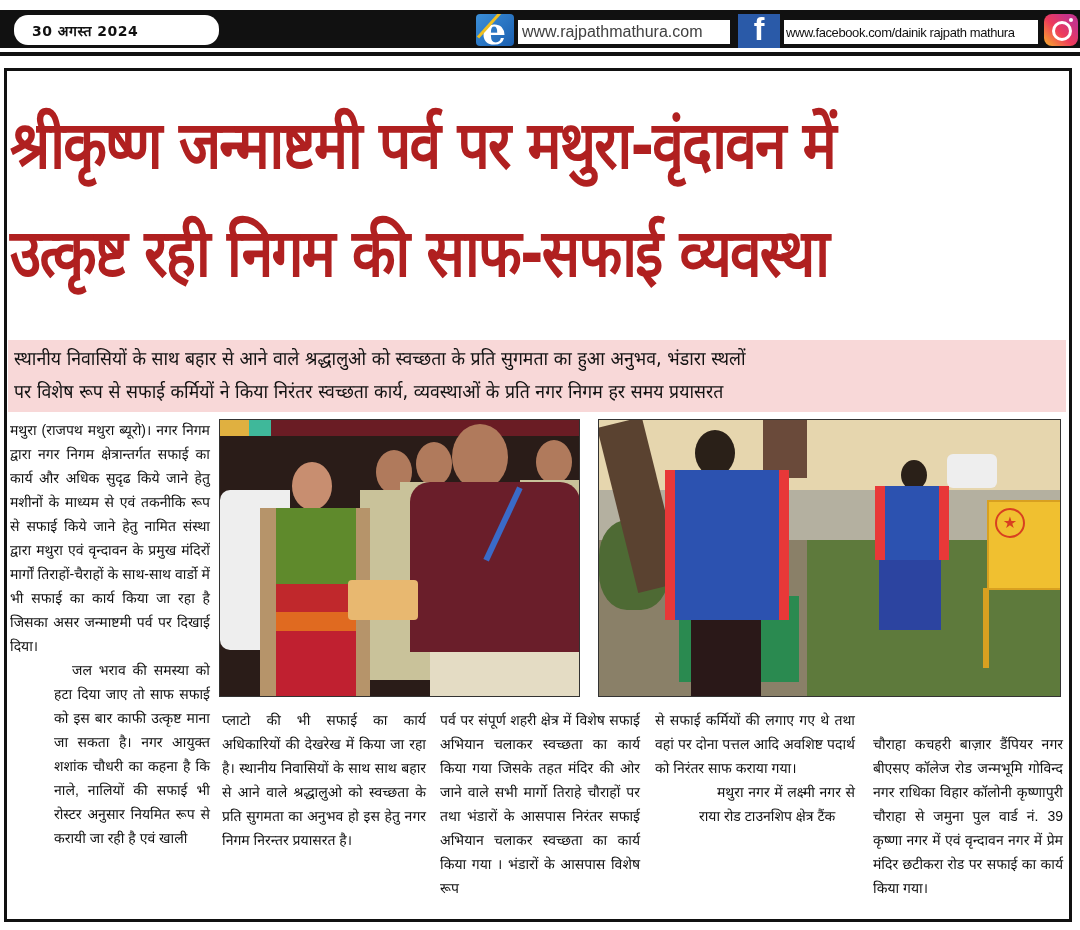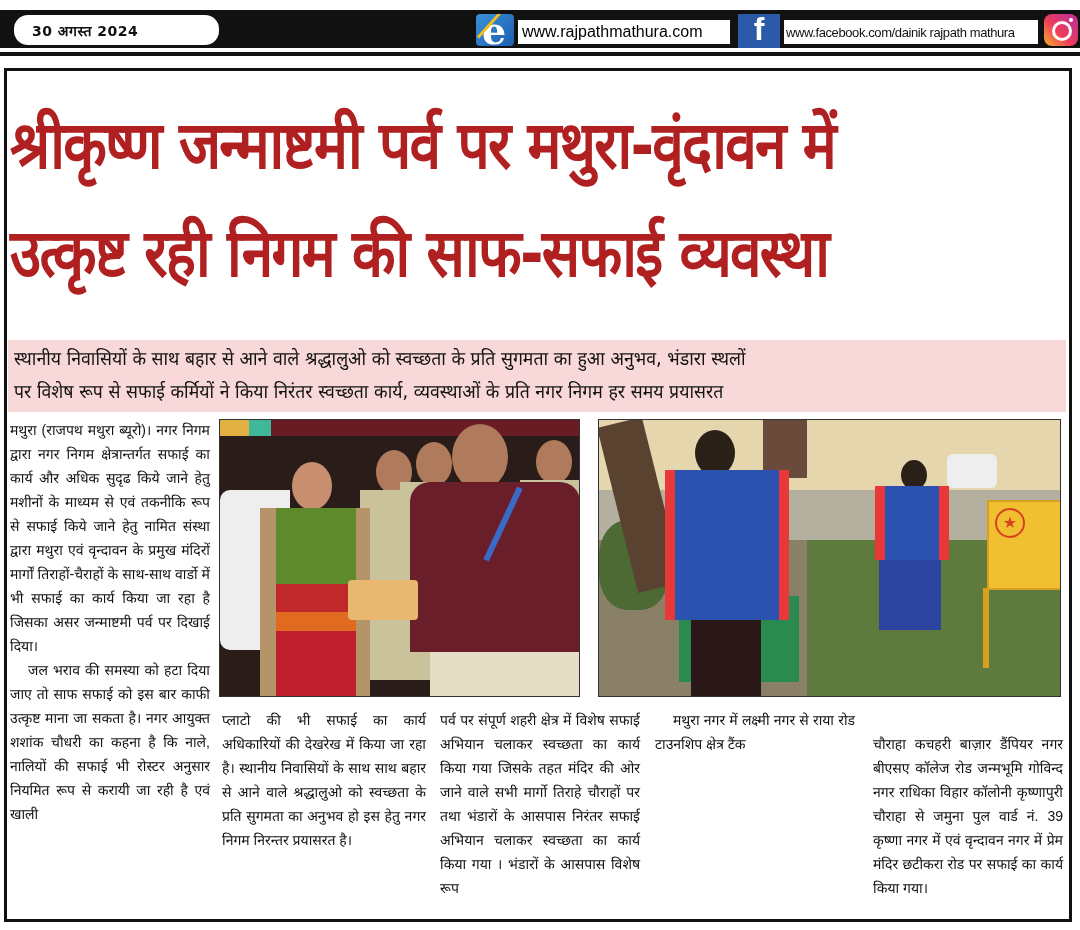--- a/index.html
+++ b/index.html
@@ -5,39 +5,39 @@
   html, body { margin: 0; padding: 0; background: #ffffff; }
   body { width: 1080px; height: 930px; position: relative; overflow: hidden; font-family: "DejaVu Sans", sans-serif; color: #111; }
 
   
   .topbar { position: absolute; left: 0; top: 10px; width: 1080px; height: 38px; background: #111111; }
   .topbar-rule { position: absolute; left: 0; top: 52px; width: 1080px; height: 4px; background: #111; }
   .date-pill { position: absolute; left: 14px; top: 15px; width: 205px; height: 30px; background: #fff; border-radius: 14px; display: flex; align-items: center; padding-left: 18px; box-sizing: border-box; font-weight: bold; font-size: 14px; color: #111; letter-spacing: 0.5px; }
   .ie-icon { position: absolute; left: 476px; top: 14px; width: 38px; height: 32px; background: linear-gradient(135deg, #3b8fd8, #1b5fb0); border-radius: 4px; overflow: hidden; }
   .ie-icon::before { content: "e"; position: absolute; left: 6px; top: -6px; font-size: 38px; font-weight: bold; color: #fff; font-family: "DejaVu Serif", serif; }
   .ie-icon::after { content: ""; position: absolute; left: 2px; top: 22px; width: 34px; height: 3px; background: #f0c020; transform: rotate(-48deg); transform-origin: left; }
-  .url-box { position: absolute; left: 518px; top: 20px; width: 212px; height: 24px; background: #fff; font-size: 16px; display: flex; align-items: center; padding-left: 4px; box-sizing: border-box; font-family: "Liberation Sans", sans-serif; color: #000000; }
+  .url-box { position: absolute; left: 518px; top: 20px; width: 212px; height: 24px; background: #fff; font-size: 16px; display: flex; align-items: center; padding-left: 4px; box-sizing: border-box; font-family: "Liberation Sans", sans-serif; color: #404040; }
   .fb-icon { position: absolute; left: 738px; top: 14px; width: 42px; height: 34px; background: #2a5aa8; color: #fff; font-weight: bold; font-size: 32px; font-family: "Liberation Sans", sans-serif; display: flex; align-items: flex-end; justify-content: center; overflow: hidden; }
   .fb-box { position: absolute; left: 784px; top: 20px; width: 254px; height: 24px; background: #fff; font-size: 13px; display: flex; align-items: center; padding-left: 2px; box-sizing: border-box; font-family: "Liberation Sans", sans-serif; letter-spacing: -0.4px; color: #111; }
   .ig-icon { position: absolute; left: 1044px; top: 14px; width: 34px; height: 32px; border-radius: 8px; background: linear-gradient(45deg, #f7b02a, #ee3b5b 45%, #c7338a 80%); }
   .ig-icon::before { content: ""; position: absolute; left: 8px; top: 7px; width: 14px; height: 14px; border: 3px solid #fff; border-radius: 50%; }
   .ig-icon::after { content: ""; position: absolute; left: 25px; top: 4px; width: 4px; height: 4px; background: #fff; border-radius: 50%; }
 
   
   .frame { position: absolute; left: 4px; top: 68px; width: 1068px; height: 854px; border: 3px solid #111; box-sizing: border-box; }
 
   .headline { position: absolute; left: 10px; top: 92px; width: 1060px; color: #b02020; font-weight: bold; font-family: "DejaVu Sans", sans-serif; font-size: 66px; line-height: 108px; letter-spacing: -2px; white-space: nowrap; transform: scaleX(0.86); transform-origin: left; }
   .headline div { height: 108px; }
 
   .subdeck { position: absolute; left: 8px; top: 340px; width: 1058px; height: 72px; background: #f8d8d8; box-sizing: border-box; padding: 2px 6px; font-family: "DejaVu Sans", sans-serif; font-size: 19px; line-height: 33px; color: #111; }
   .subdeck div { white-space: nowrap; transform: scaleX(0.93); transform-origin: left; }
 
   .col { position: absolute; font-family: Liberation Sans, sans-serif; font-size: 14px; line-height: 24px; color: #111; text-align: justify; }
   .col p { margin: 0; }
-  .col .indent { text-indent: 18px; }
+  .col .indent { text-indent: 18px; margin-left: 44px; }
   .col1 { left: 10px; top: 418px; width: 200px; }
   .col2 { left: 222px; top: 708px; width: 204px; }
   .col3 { left: 440px; top: 708px; width: 200px; }
   .col4 { left: 655px; top: 708px; width: 200px; }
   .col5 { left: 873px; top: 708px; width: 190px; margin-top: 24px; }
 
   .photo { position: absolute; border: 1px solid #333; box-sizing: border-box; overflow: hidden; }
   .photo1 { left: 219px; top: 419px; width: 361px; height: 278px; background: #2a1c18; }
   .photo2 { left: 598px; top: 419px; width: 463px; height: 278px; background: #c8c0a8; }
 
@@ -166,18 +166,19 @@
 
 <div class="col col2">
   <p>प्लाटो की भी सफाई का कार्य अधिकारियों की देखरेख में किया जा रहा है। स्थानीय निवासियों के साथ साथ बहार से आने वाले श्रद्धालुओ को स्वच्छता के प्रति सुगमता का अनुभव हो इस हेतु नगर निगम निरन्तर प्रयासरत है।</p>
 </div>
 
 <div class="col col3">
   <p>पर्व पर संपूर्ण शहरी क्षेत्र में विशेष सफाई अभियान चलाकर स्वच्छता का कार्य किया गया जिसके तहत मंदिर की ओर जाने वाले सभी मार्गो तिराहे चौराहों पर तथा भंडारों के आसपास निरंतर सफाई अभियान चलाकर स्वच्छता का कार्य किया गया । भंडारों के आसपास विशेष रूप</p>
 </div>
 
 <div class="col col4">
+  <p>से सफाई कर्मियों की लगाए गए थे तथा वहां पर दोना पत्तल आदि अवशिष्ट पदार्थ को निरंतर साफ कराया गया।</p>
   <p class="indent">मथुरा नगर में लक्ष्मी नगर से राया रोड टाउनशिप क्षेत्र टैंक</p>
 </div>
 
 <div class="col col5">
   <p>चौराहा कचहरी बाज़ार डैंपियर नगर बीएसए कॉलेज रोड जन्मभूमि गोविन्द नगर राधिका विहार कॉलोनी कृष्णापुरी चौराहा से जमुना पुल वार्ड नं. 39 कृष्णा नगर में एवं वृन्दावन नगर में प्रेम मंदिर छटीकरा रोड पर सफाई का कार्य किया गया।</p>
 </div>
 
 </body></html>

